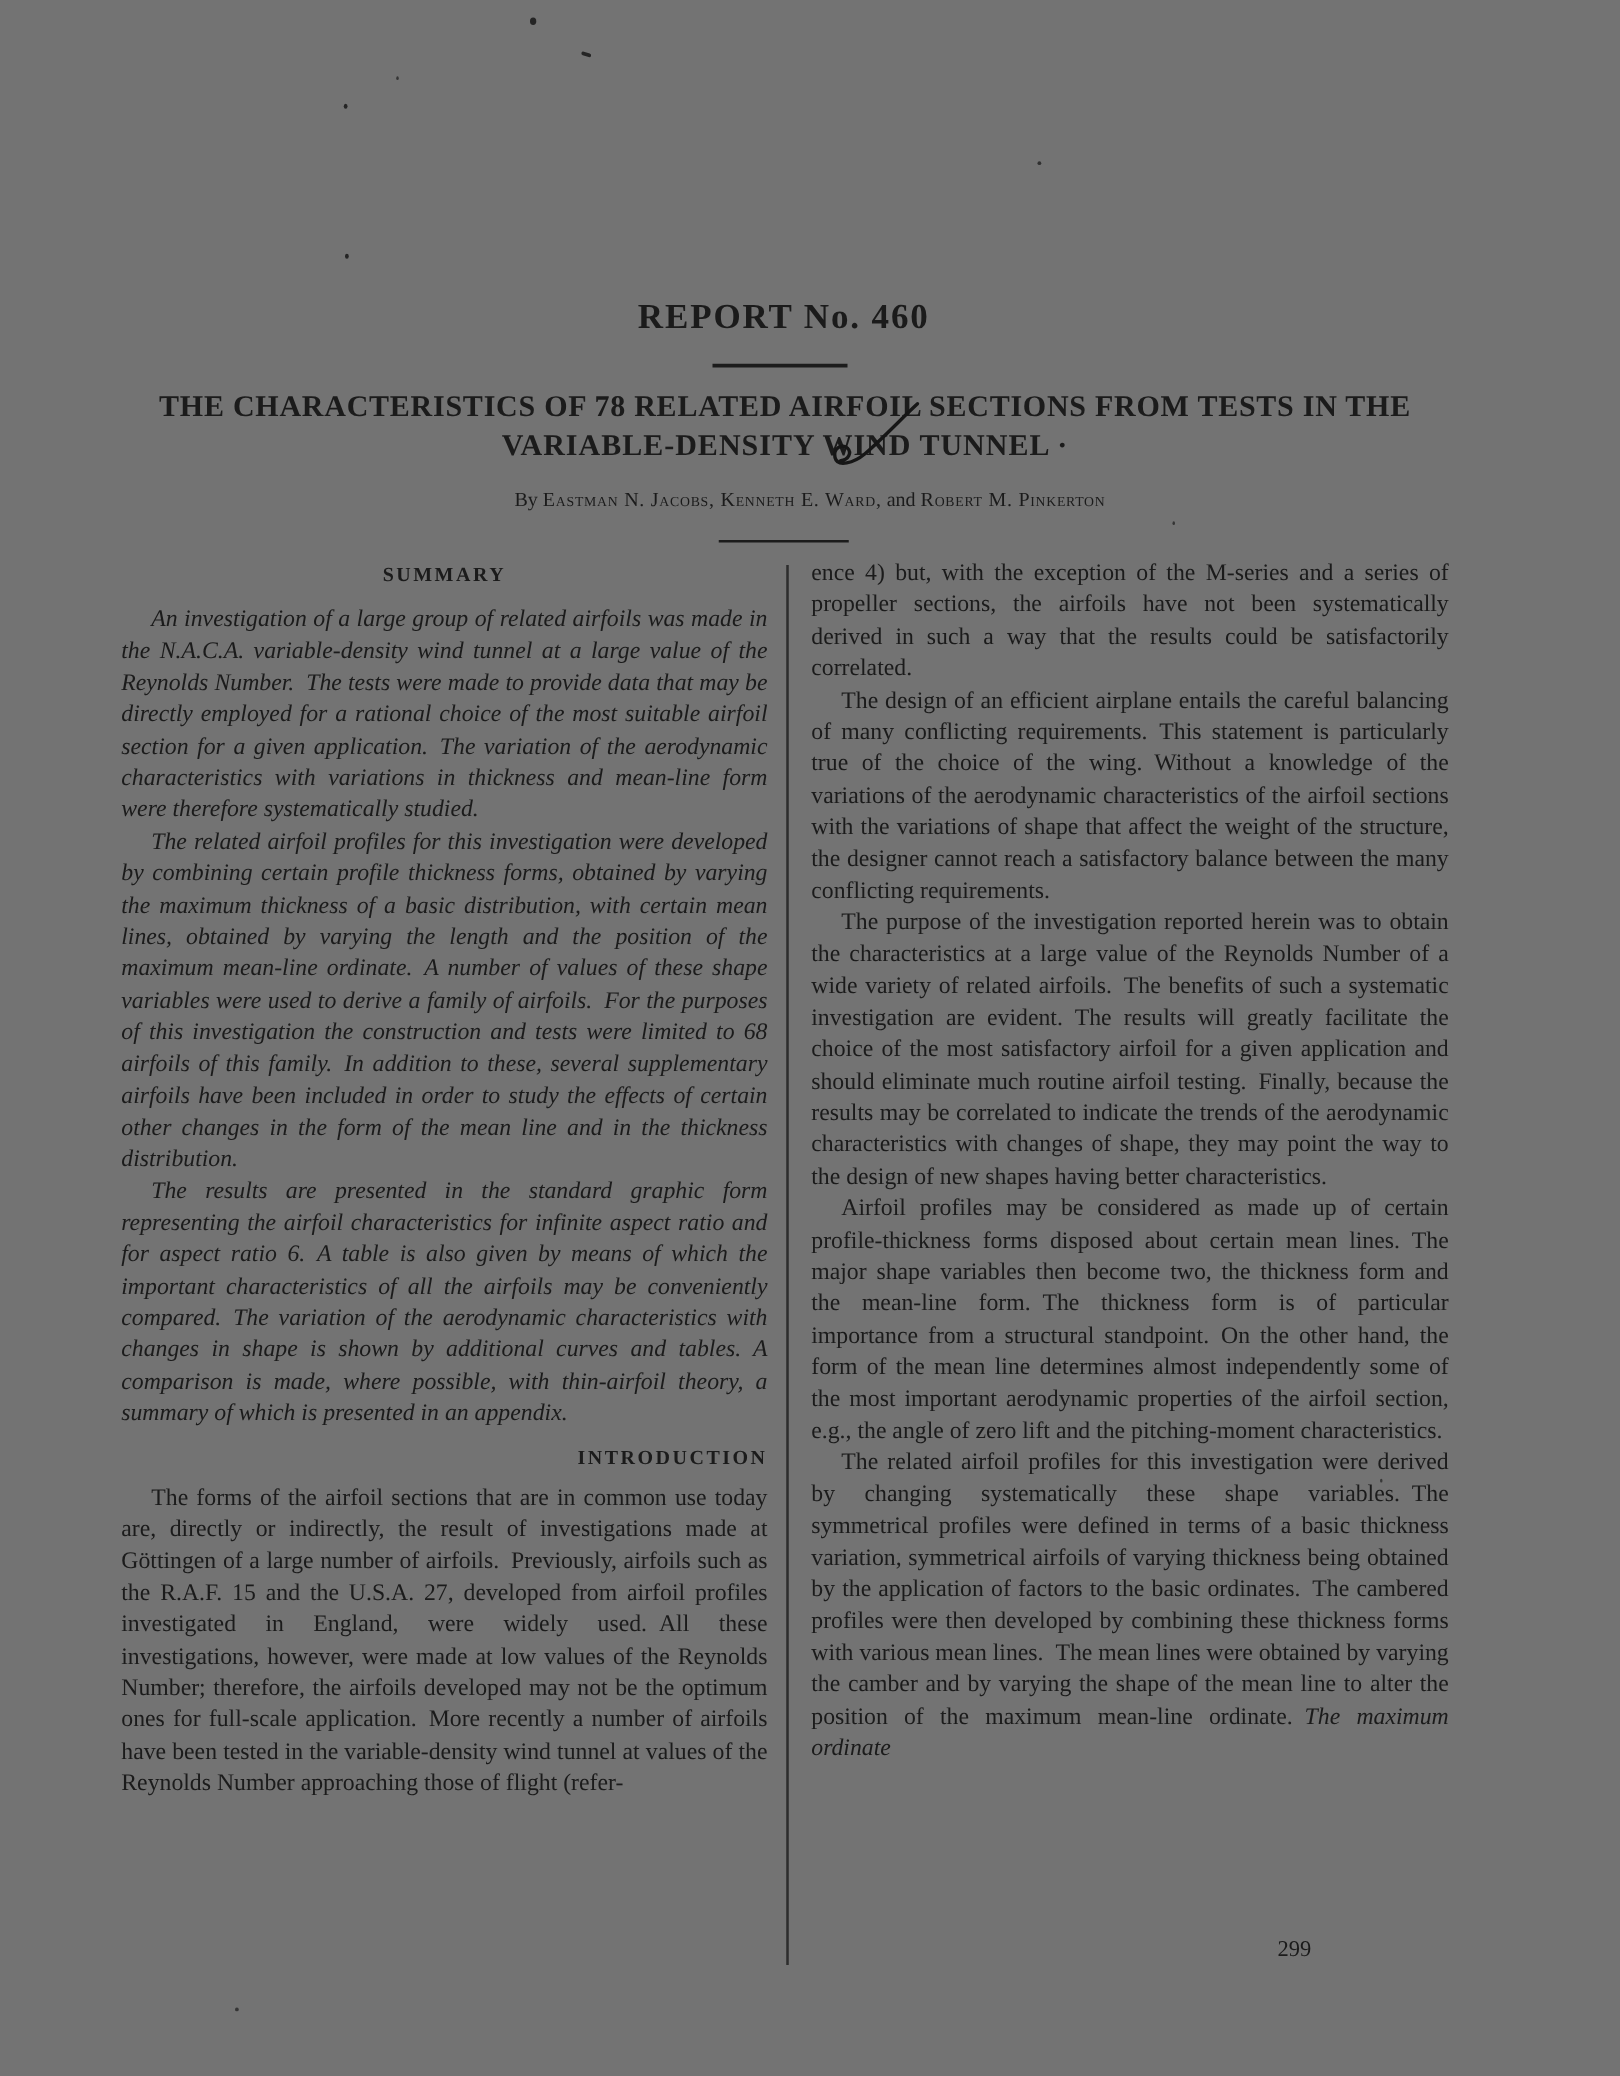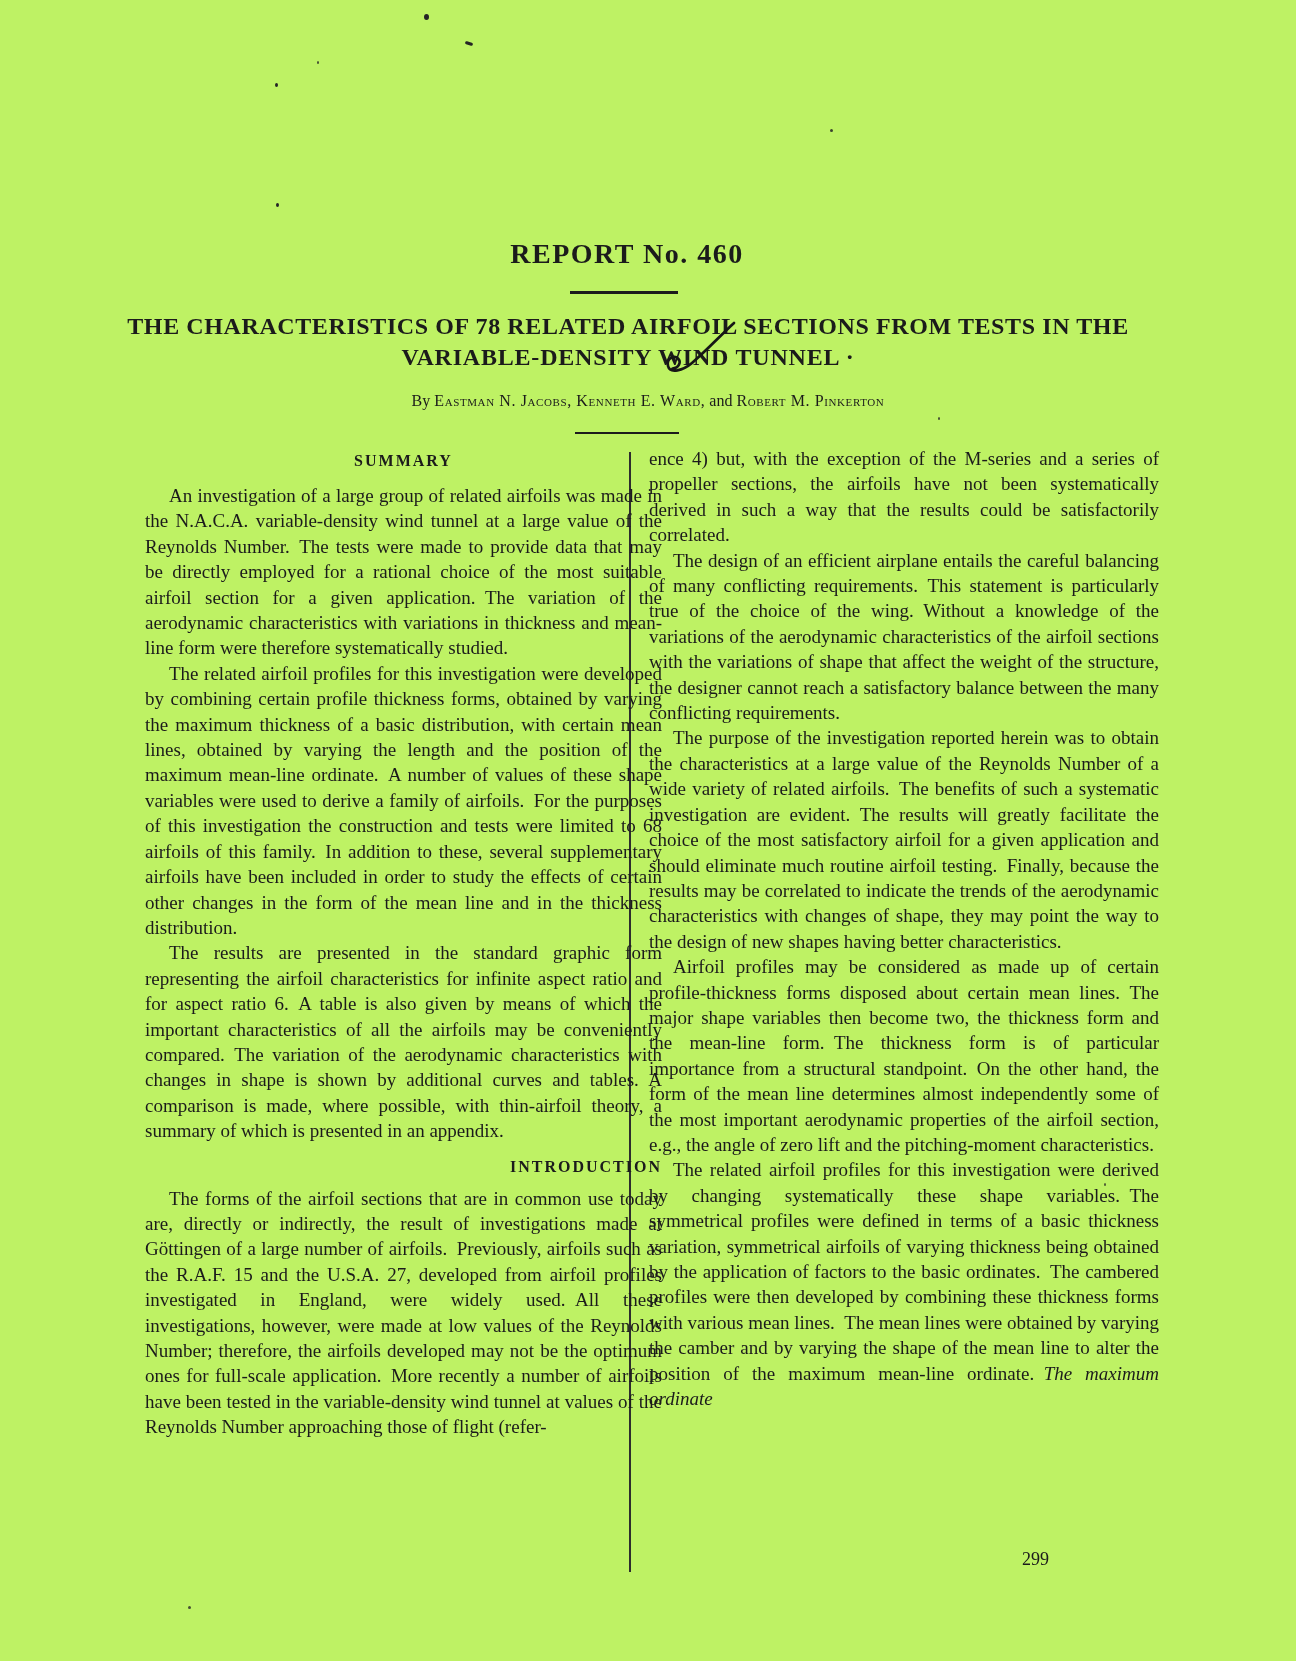--- a/index.html
+++ b/index.html
@@ -1,21 +1,21 @@
 <!DOCTYPE html>
 <html><head>
 <meta charset="utf-8">
 <style>
   html, body { margin: 0; padding: 0; background: #e8e8e8; }
   .page {
     position: relative;
     width: 1296px;
     height: 1661px;
     margin: 0 auto;
-    background: #bef264;
+    background: #737373;
     color: #1b1b1b;
     font-family: "Liberation Serif", serif;
     overflow: hidden;
   }
 
   
   .report-line {
     position: absolute;
     top: 238px; left: 0; width: 1254px;
     text-align: center;
@@ -72,21 +72,20 @@
   .col-divider {
     position: absolute;
     left: 629px; top: 452px;
     width: 2px; height: 1120px;
     background: #2d2d2d;
   }
   .col-left {
     position: absolute;
     left: 97px; top: 452px;
     width: 517px;
-    margin-left: 48px;
   }
   .col-right {
     position: absolute;
     left: 649px; top: 446px;
     width: 510px;
   }
   .section-heading {
     text-align: center;
     font-size: 16px;
     font-weight: bold;
@@ -94,21 +93,21 @@
     margin: 0 0 13px 0;
   }
   .section-heading.intro { margin-top: 14px; margin-bottom: 10px; text-align: right; }
   .body-para {
     margin: 0;
     font-size: 19px;
     line-height: 25.4px;
     text-align: justify;
     text-indent: 24px;
   }
-  .italic-para { }
+  .italic-para { font-style: italic; }
   .seg-italic { font-style: italic; }
   .seg-sc { font-variant: small-caps; letter-spacing: 0.6px; }
 
   
   .page-number {
     position: absolute;
     left: 1022px; top: 1549px;
     width: 64px;
     text-align: left;
     font-size: 18px;

